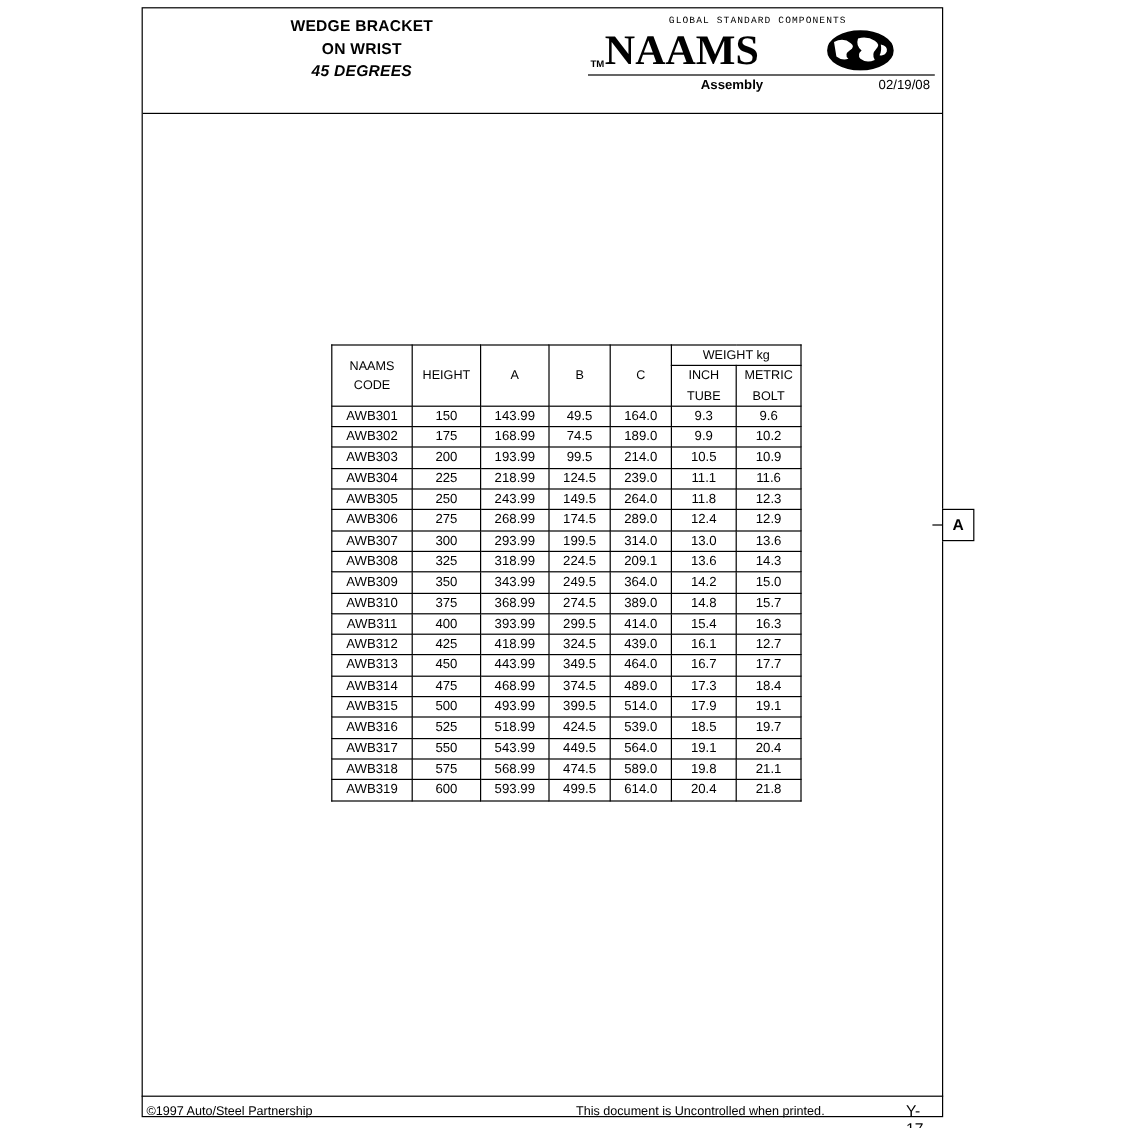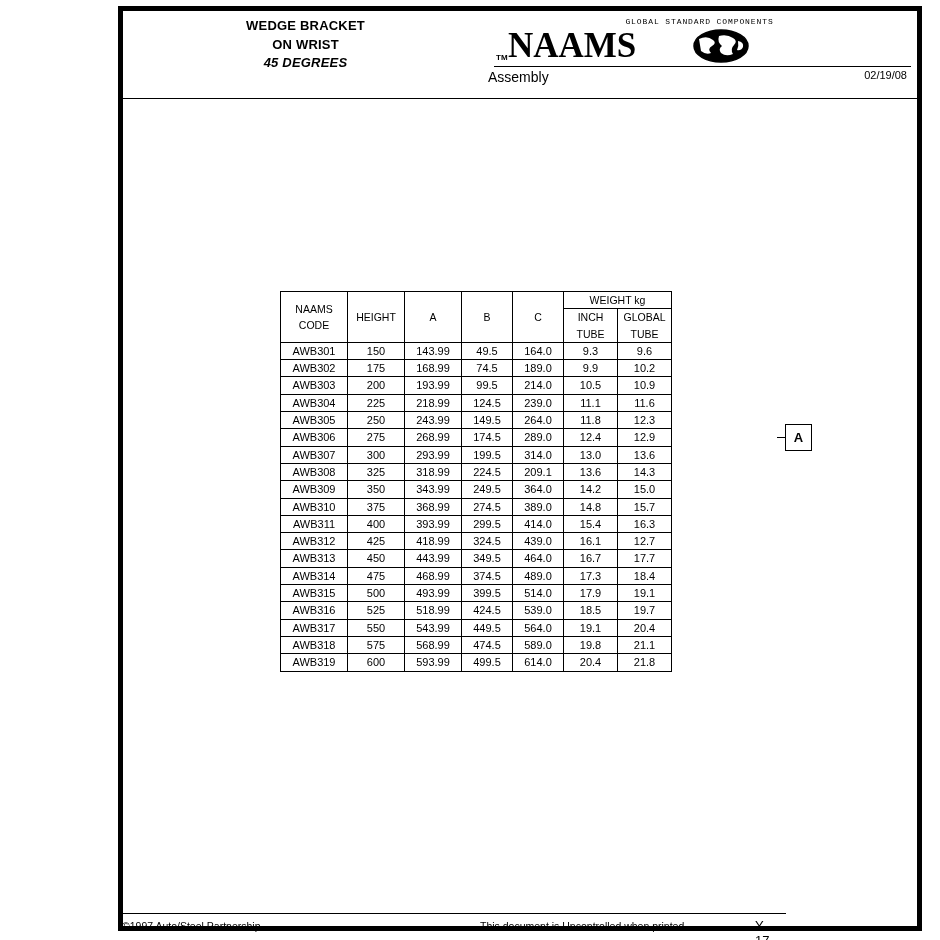--- a/index.html
+++ b/index.html
@@ -14,23 +14,23 @@
     color: #000000;
     position: relative;
     overflow: hidden;
   }
 
   
   .page {
     position: absolute;
     left: 118px;
     top: 6px;
-    width: 804px;
+    width: 668px;
     height: 925px;
-    border: 5px solid #000000;
+    border: 1px solid #000000;
     box-sizing: border-box;
   }
 
   
   .titleblock {
     position: absolute;
     left: 0;
     top: 0;
     width: 100%;
     height: 88px;
@@ -101,22 +101,23 @@
     width: 56px;
     height: 34px;
   }
   .globe svg { display: block; }
 
   .assembly {
     position: absolute;
     left: 0;
     top: 58px;
     width: 252px;
-    font-size: 14px;
-    font-weight: normal;
+    text-align: center;
+    font-size: 11px;
+    font-weight: bold;
   }
   .date {
     position: absolute;
     right: 10px;
     top: 58px;
     font-size: 11px;
     font-weight: normal;
     margin-left: 43px;
   }
   .title-sep {
@@ -250,21 +251,21 @@
             <div>CODE</div>
           </th>
           <th class="c-height hdr-tall" rowspan="2">HEIGHT</th>
           <th class="c-a hdr-tall" rowspan="2">A</th>
           <th class="c-b hdr-tall" rowspan="2">B</th>
           <th class="c-c hdr-tall" rowspan="2">C</th>
           <th class="weight-top" colspan="2">WEIGHT kg</th>
         </tr>
         <tr>
           <th class="c-w weight-sub">INCH TUBE</th>
-          <th class="c-w weight-sub">GLOBAL TUBE</th>
+          <th class="c-w weight-sub">METRIC BOLT</th>
         </tr>
       </thead>
       <tbody>
           <tr>
             <td class="c-code">AWB301</td>
             <td class="c-height">150</td>
             <td class="c-a">143.99</td>
             <td class="c-b">49.5</td>
             <td class="c-c">164.0</td>
             <td class="c-w">9.3</td>

